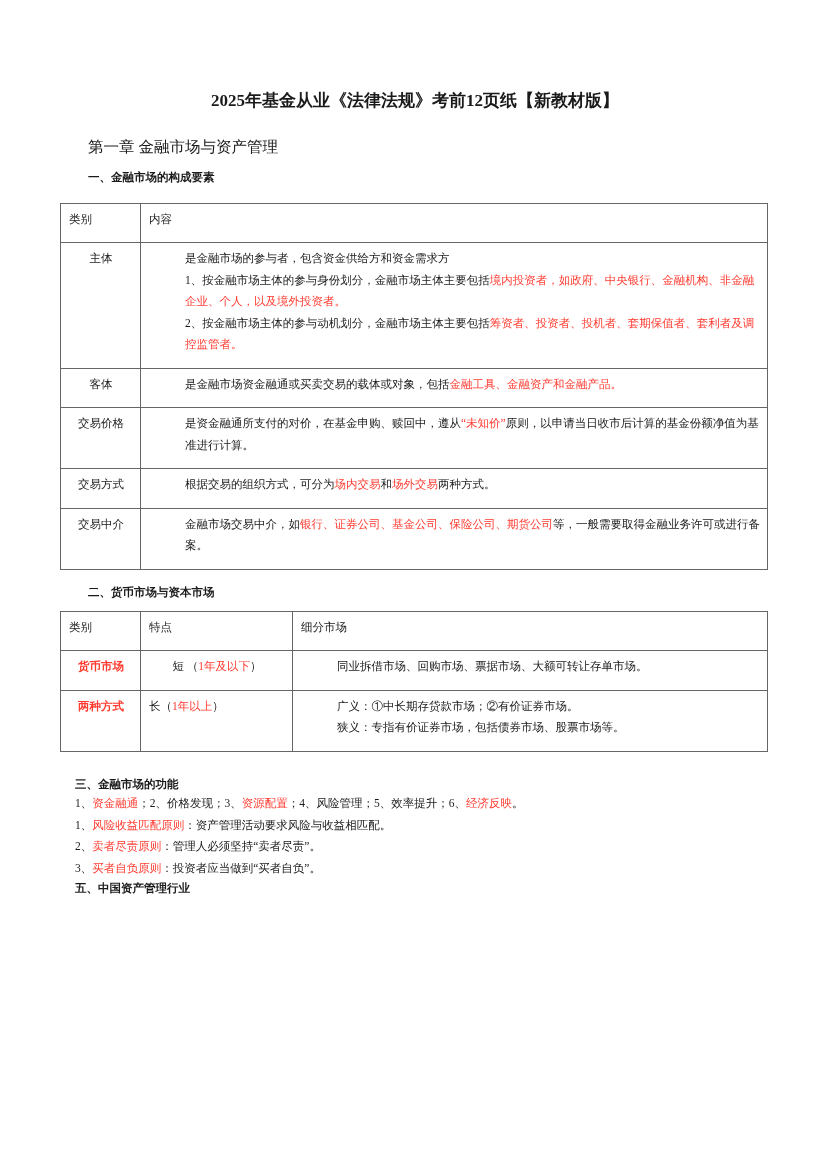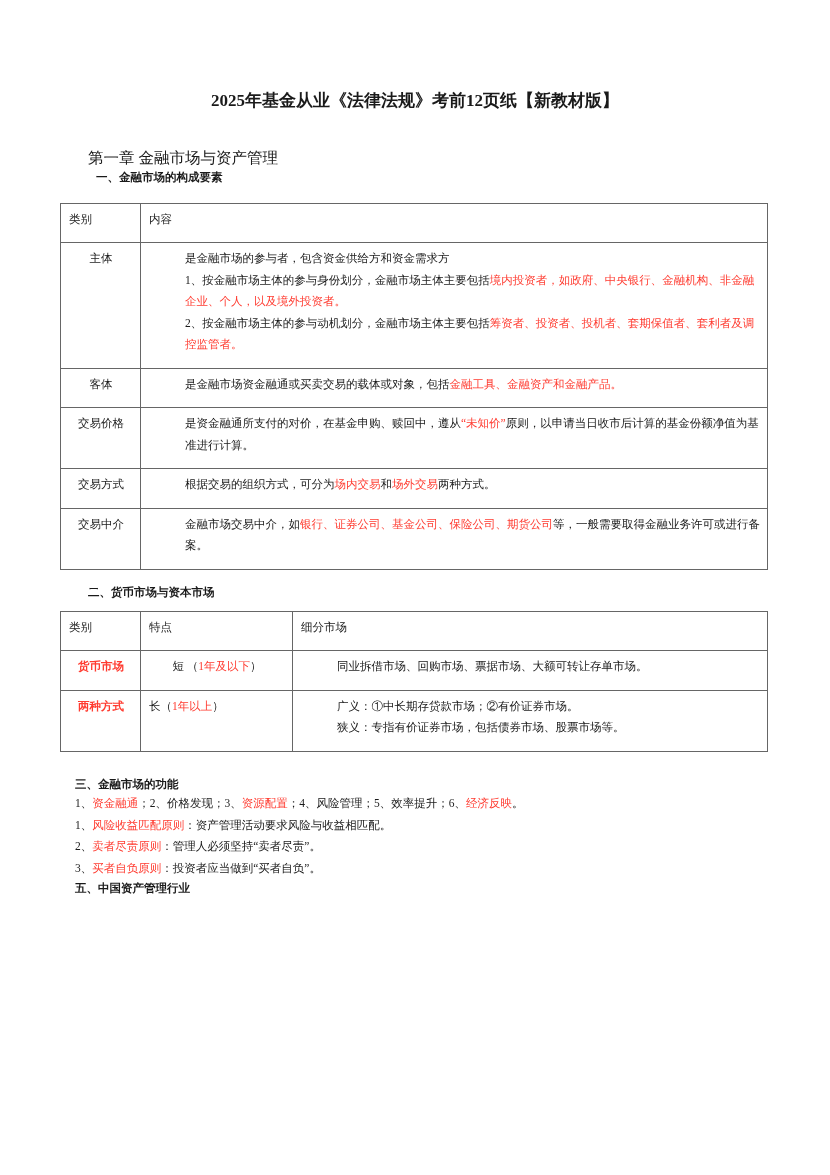--- a/index.html
+++ b/index.html
@@ -35,28 +35,27 @@
     right: 0;
     line-height: 24px;
   }
   .chapter-title {
     position: absolute;
     top: 136px;
     left: 88px;
     font-size: 15.5px;
     font-weight: normal;
     line-height: 22px;
-    margin-top: 11px;
   }
   .section-head {
     font-size: 11.5px;
     font-weight: bold;
     line-height: 18px;
   }
-  .sec1 { position: absolute; top: 168px; left: 96px; text-align: center; }
+  .sec1 { position: absolute; top: 168px; left: 88px; text-align: center; }
 
   table.doc-table {
     border-collapse: collapse;
     table-layout: fixed;
     position: absolute;
     font-size: 11.5px;
     line-height: 21px;
   }
   table.doc-table td {
     border: 1px solid #666666;

